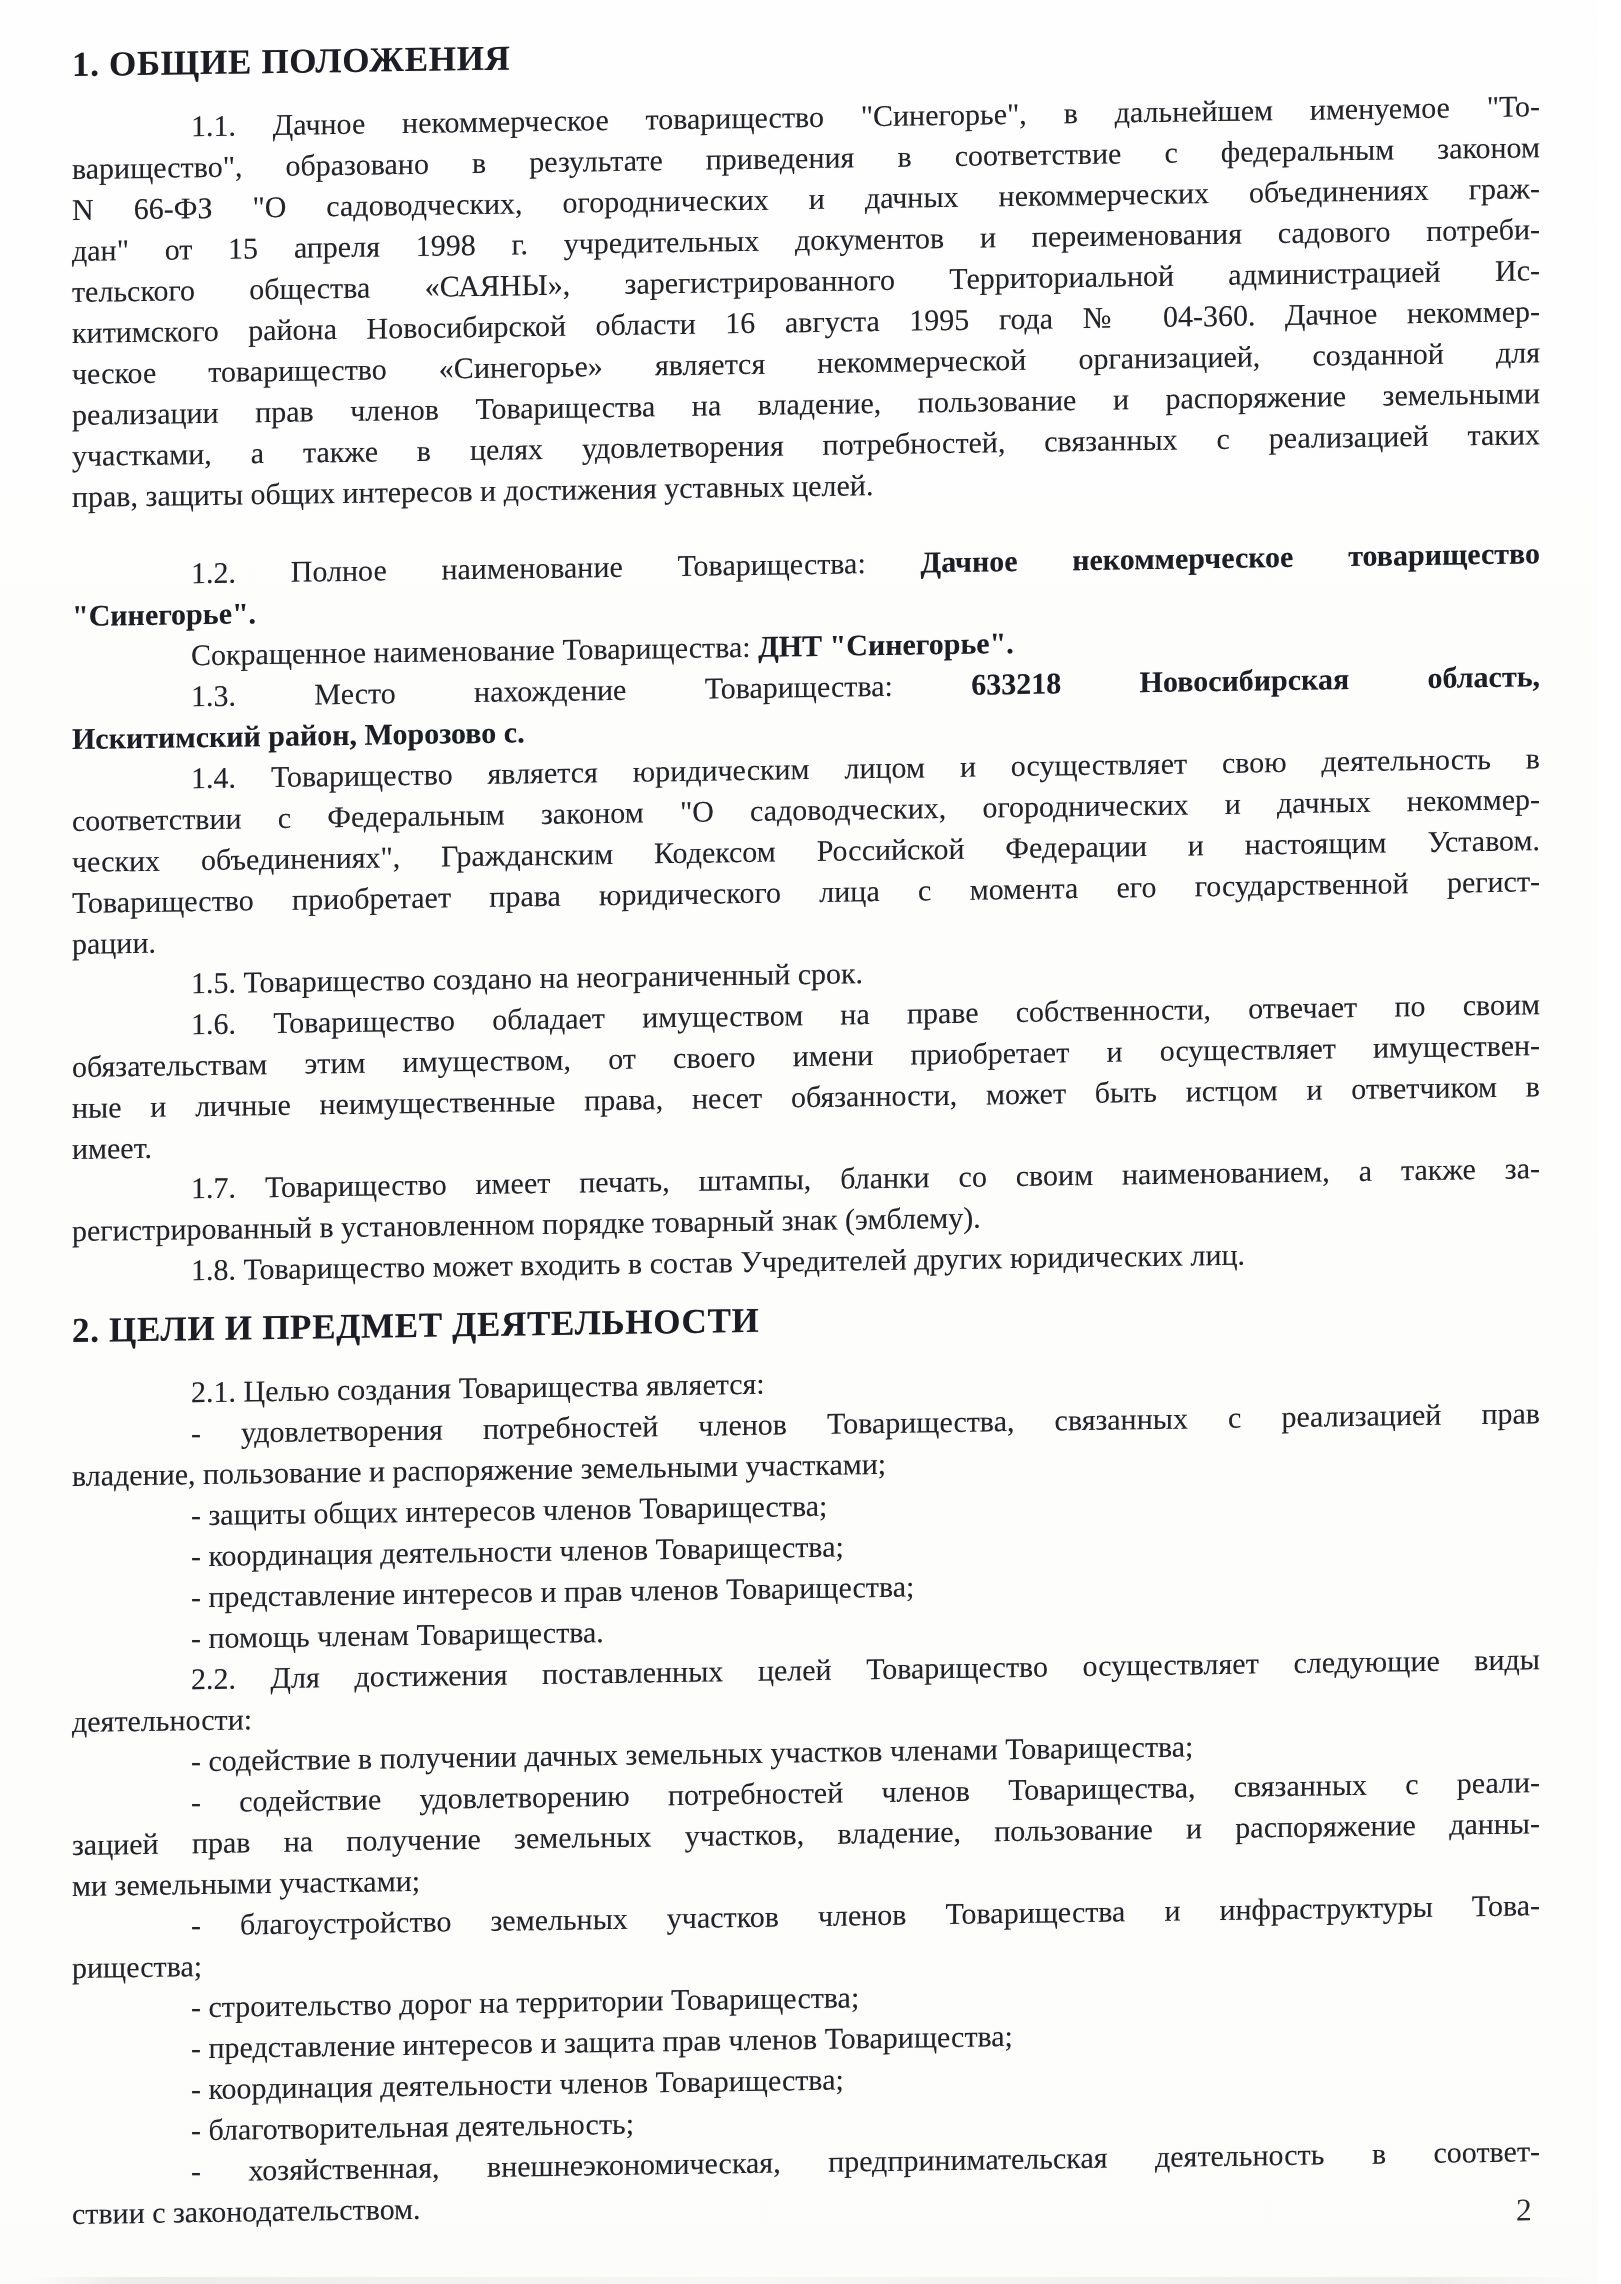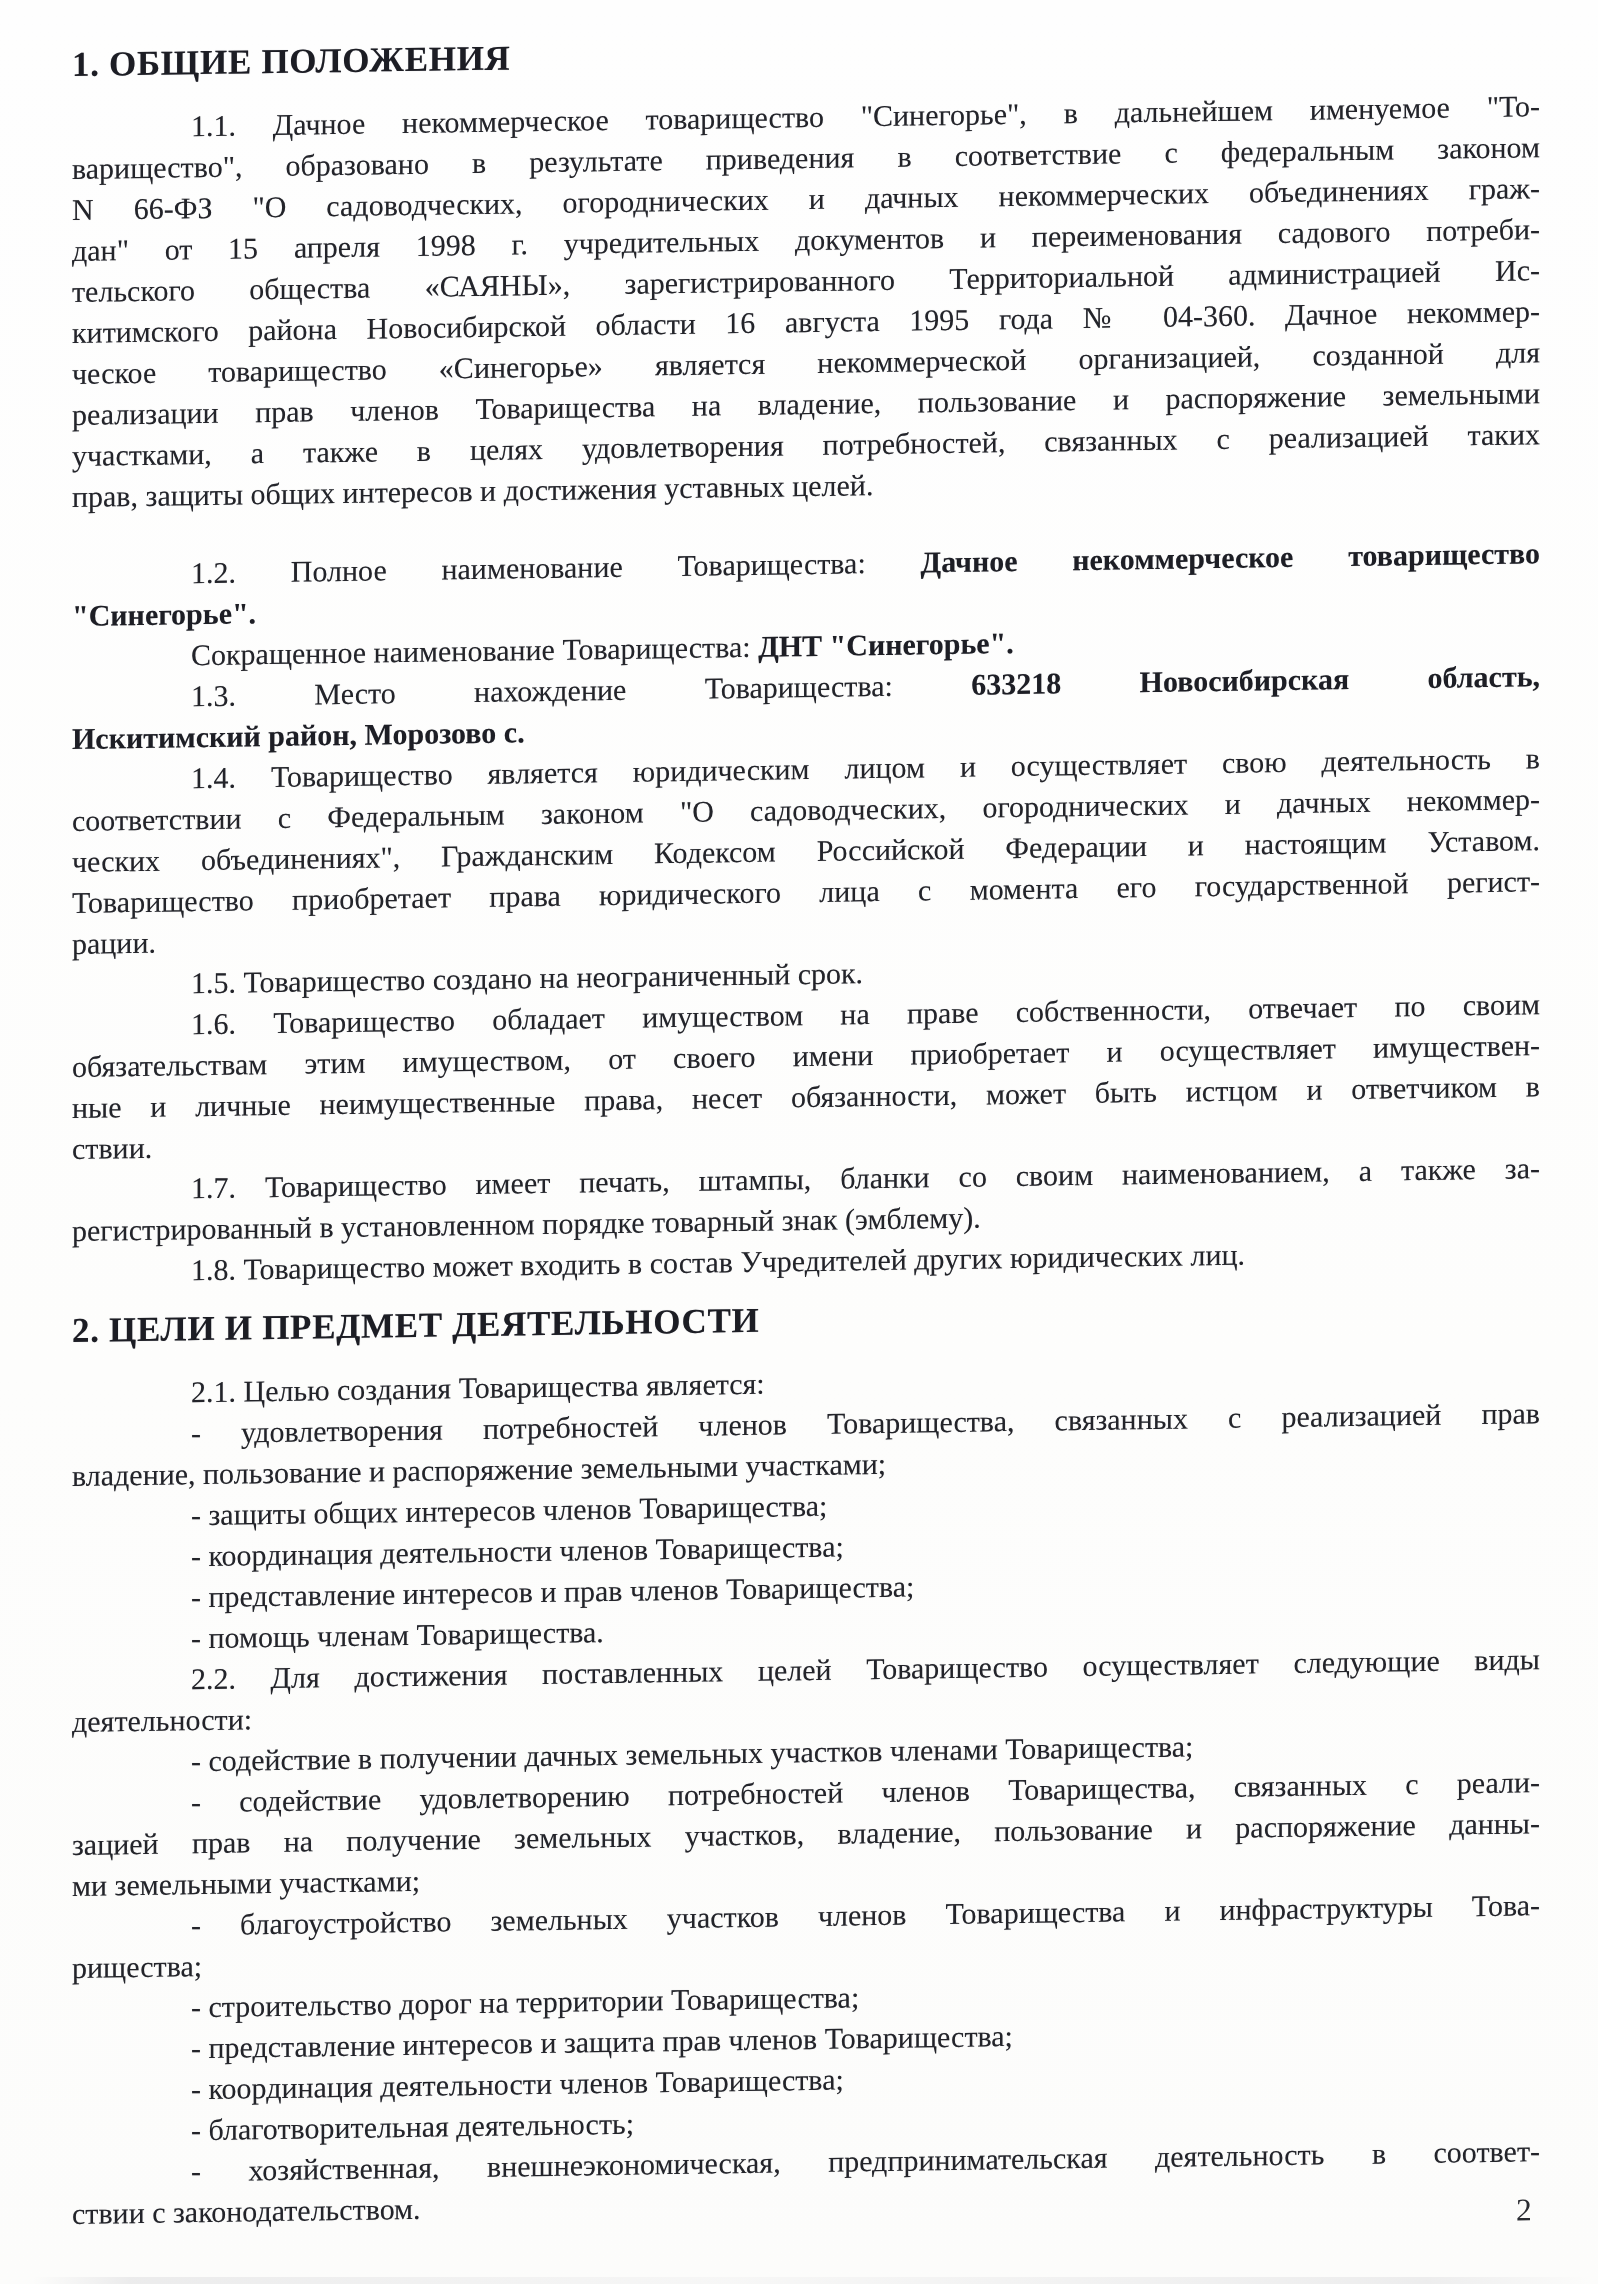--- a/index.html
+++ b/index.html
@@ -105,21 +105,21 @@
           <div class="line just"><span>Товарищество приобретает права юридического лица с момента его государственной регист-</span></div>
           <div class="line"><span>рации.</span></div>
         </div>
         <div class="para">
           <div class="line ind"><span>1.5. Товарищество создано на неограниченный срок.</span></div>
         </div>
         <div class="para">
           <div class="line just ind"><span>1.6. Товарищество обладает имуществом на праве собственности, отвечает по своим</span></div>
           <div class="line just"><span>обязательствам этим имуществом, от своего имени приобретает и осуществляет имуществен-</span></div>
           <div class="line just"><span>ные и личные неимущественные права, несет обязанности, может быть истцом и ответчиком в</span></div>
-          <div class="line"><span>ствии.</span></div>
+          <div class="line"><span>имеет.</span></div>
         </div>
         <div class="para">
           <div class="line just ind"><span>1.7. Товарищество имеет печать, штампы, бланки со своим наименованием, а также за-</span></div>
           <div class="line"><span>регистрированный в установленном порядке товарный знак (эмблему).</span></div>
         </div>
         <div class="para">
           <div class="line ind"><span>1.8. Товарищество может входить в состав Учредителей других юридических лиц.</span></div>
         </div>
         <div class="heading gap-top">2. ЦЕЛИ И ПРЕДМЕТ ДЕЯТЕЛЬНОСТИ</div>
         <div class="para">

